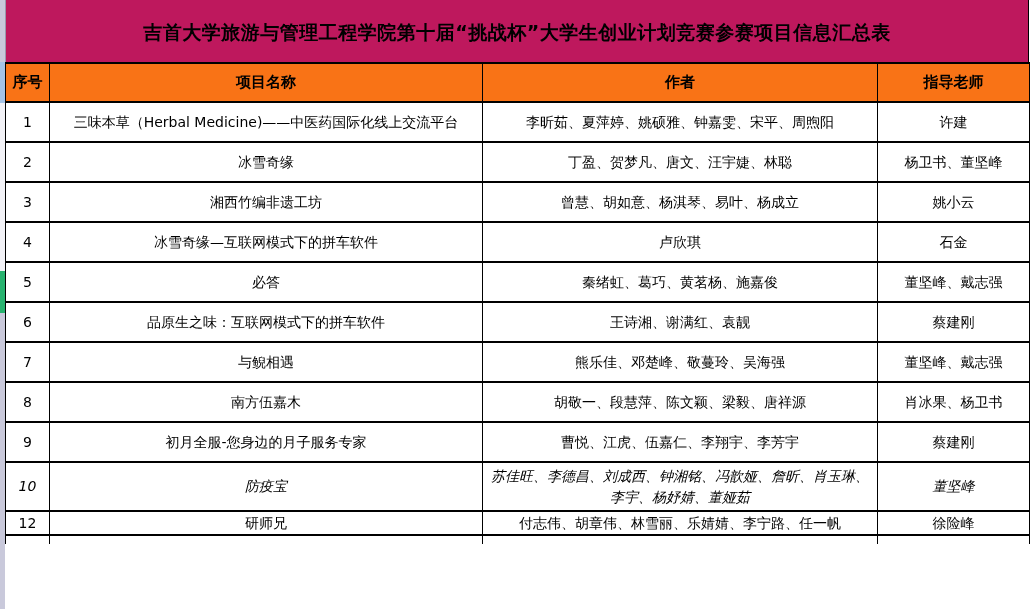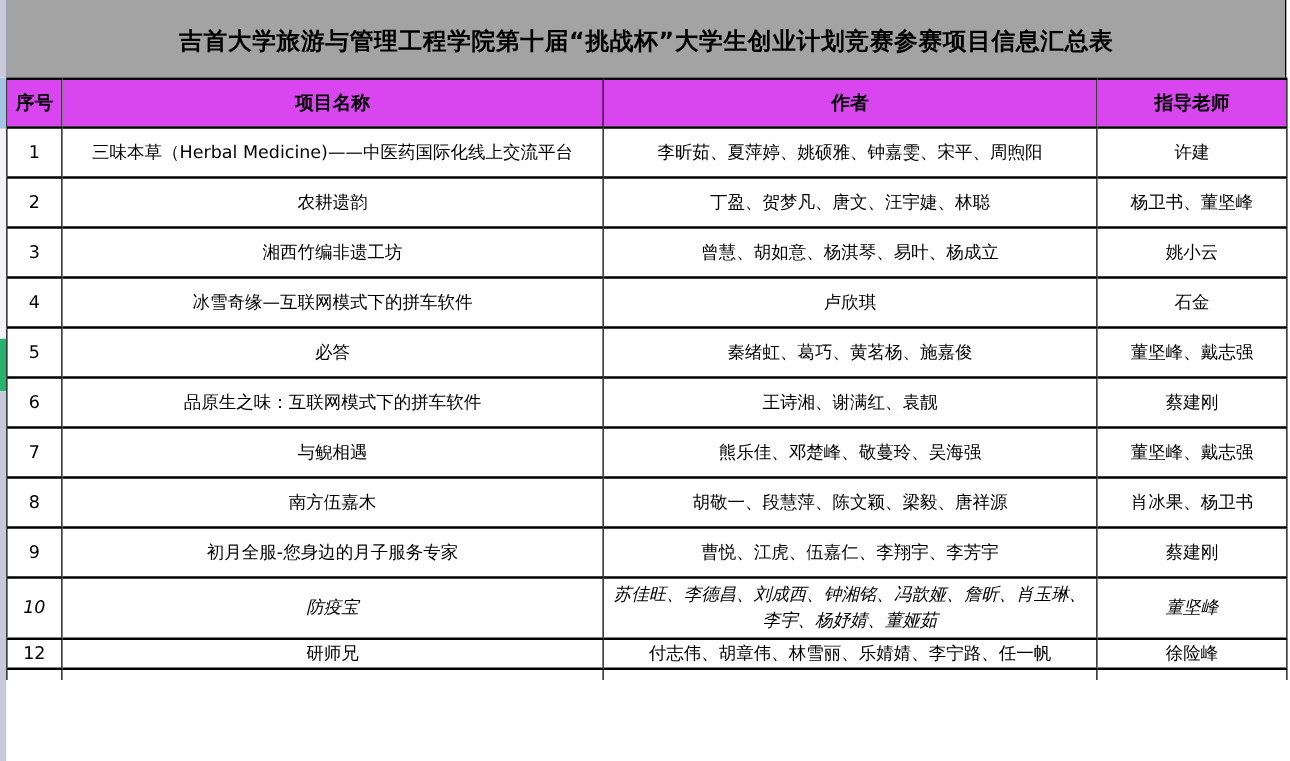--- a/index.html
+++ b/index.html
@@ -15,21 +15,21 @@
   .edge-strip div { width: 5px; }
   .seg-title  { height: 62px; }
   .seg-header { height: 41px; }
   .seg-rows   { height: 168px; }
   .seg-green  { height: 42px; }
   .seg-rest   { height: 296px; }
 
   .content { position: absolute; left: 5px; top: 0; width: 1024px; }
 
   .title-block {
-    height: 62px; background: #a3a3a3;
+    height: 62px; background: #be185d;
     border-right: 1px solid #000;
     border-left: 1px solid #9a9aae;
     display: flex; align-items: center; justify-content: center;
   }
   .doc-title { font-weight: bold; font-size: 19px; letter-spacing: 0.5px; padding-top: 4px; }
 
   table.main {
     border-collapse: collapse; table-layout: fixed;
     width: 1024px;
   }
@@ -65,37 +65,37 @@
   </div>
 
   <table class="main">
     <colgroup>
       <col style="width:44px">
         <col style="width:433px">
         <col style="width:395px">
         <col style="width:152px">
     </colgroup>
     <thead>
-      <tr style="background: #d946ef;">
+      <tr style="background: #f97316;">
         <th>序号</th>
         <th>项目名称</th>
         <th>作者</th>
         <th>指导老师</th>
       </tr>
     </thead>
     <tbody>
       <tr>
         <td>1</td>
         <td>三味本草（Herbal Medicine)——中医药国际化线上交流平台</td>
         <td>李昕茹、夏萍婷、姚硕雅、钟嘉雯、宋平、周煦阳</td>
         <td>许建</td>
       </tr>
       <tr>
         <td>2</td>
-        <td>农耕遗韵</td>
+        <td>冰雪奇缘</td>
         <td>丁盈、贺梦凡、唐文、汪宇婕、林聪</td>
         <td>杨卫书、董坚峰</td>
       </tr>
       <tr>
         <td>3</td>
         <td>湘西竹编非遗工坊</td>
         <td>曾慧、胡如意、杨淇琴、易叶、杨成立</td>
         <td>姚小云</td>
       </tr>
       <tr>

